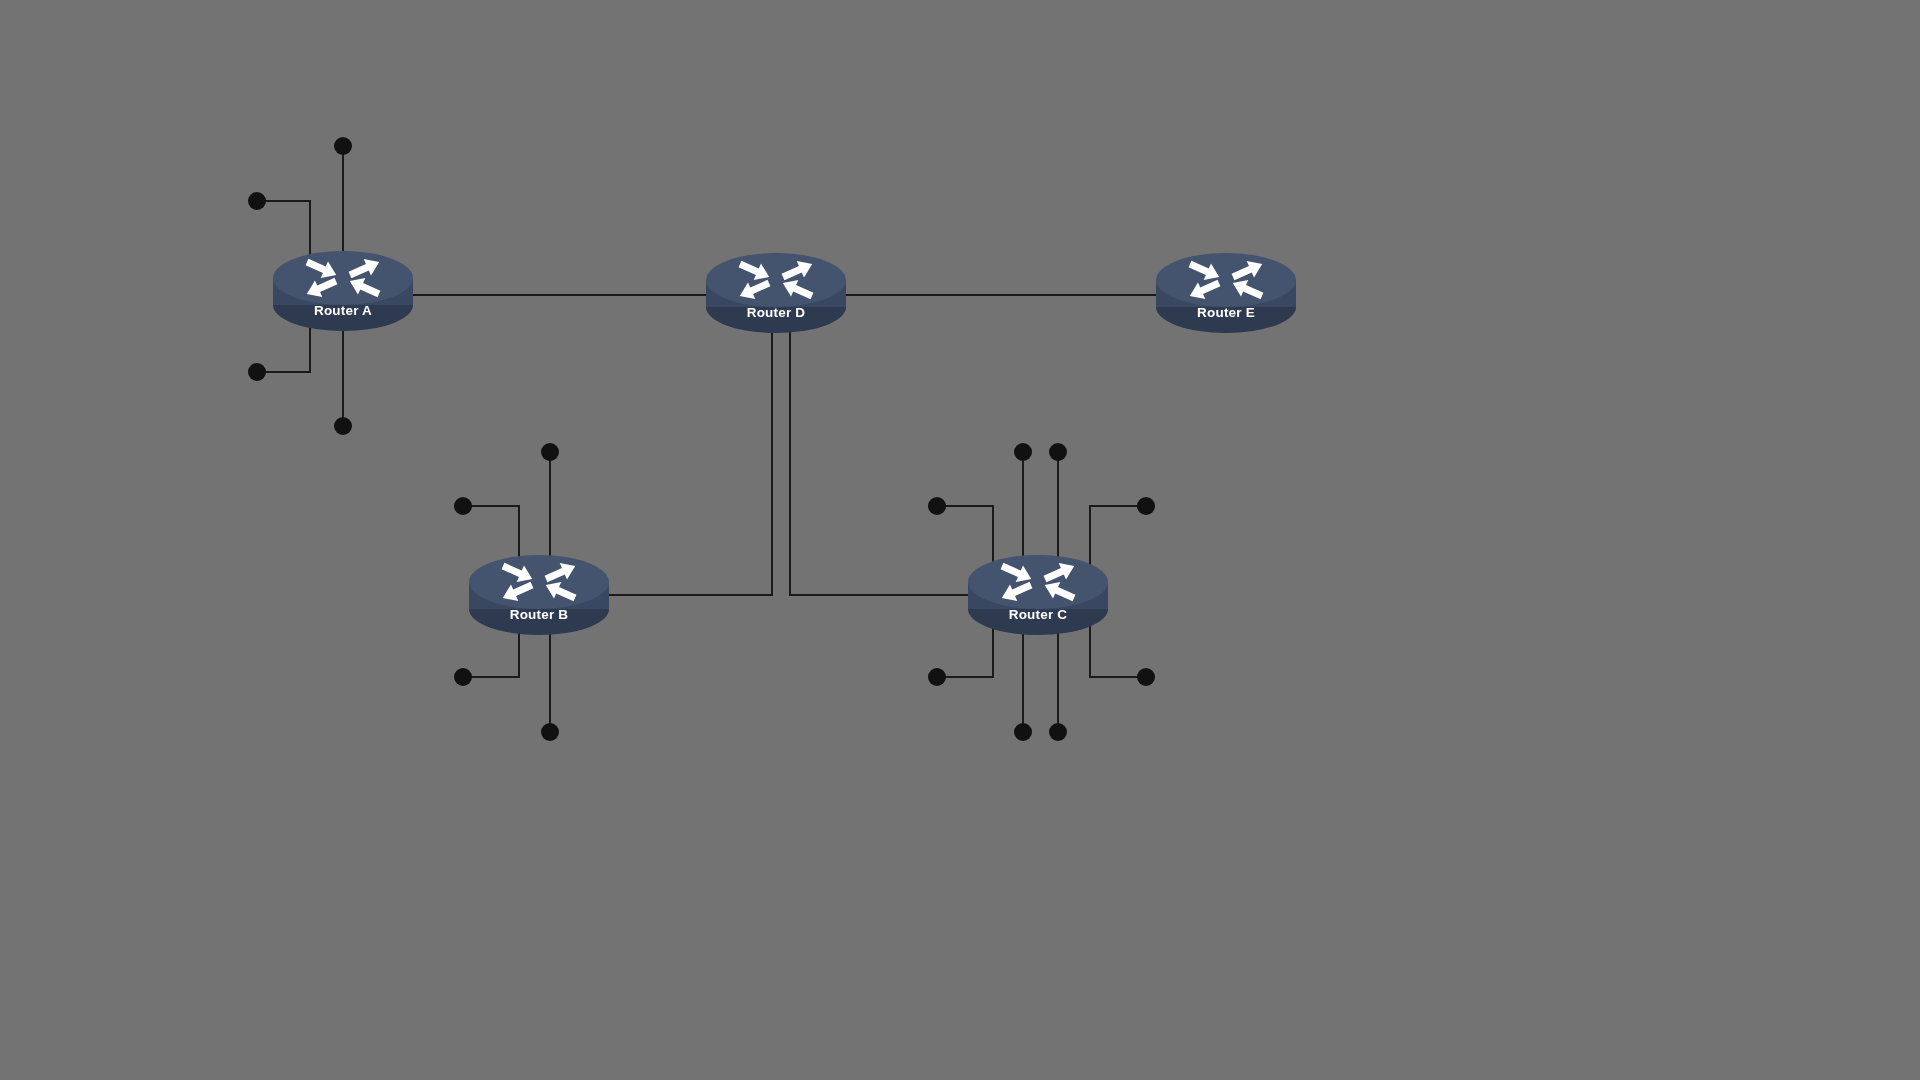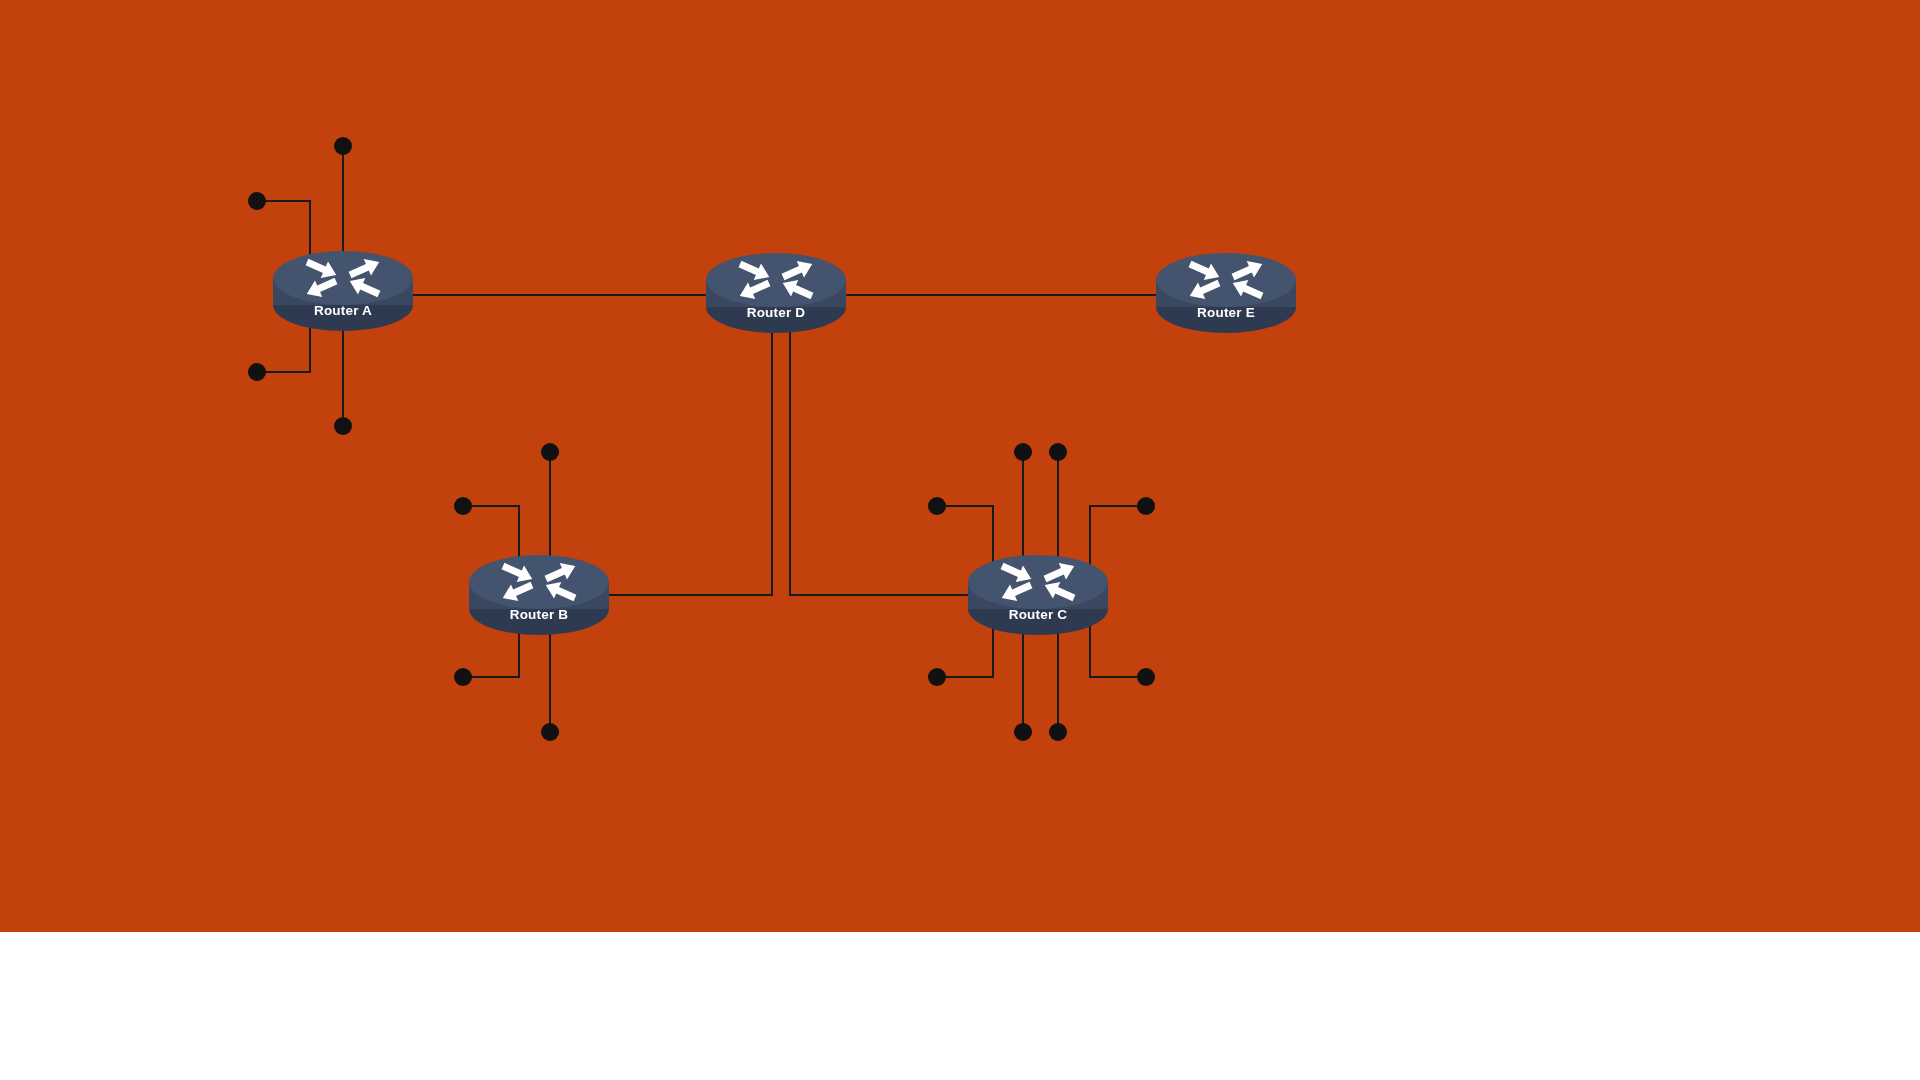--- a/index.html
+++ b/index.html
@@ -6,22 +6,22 @@
     margin: 0;
     padding: 0;
     width: 1920px;
     height: 1080px;
     background: #ffffff;
     overflow: hidden;
   }
   #diagram-wrap {
     position: relative;
     width: 1920px;
-    height: 932px;
-    background: #c2410c;
+    height: 1080px;
+    background: #737373;
   }
   svg { display: block; }
   .link {
     fill: none;
     stroke: var(--line, #1a1a1a);
     stroke-width: 2;
   }
   .dot {
     fill: var(--endpoint, #111111);
     stroke: none;

